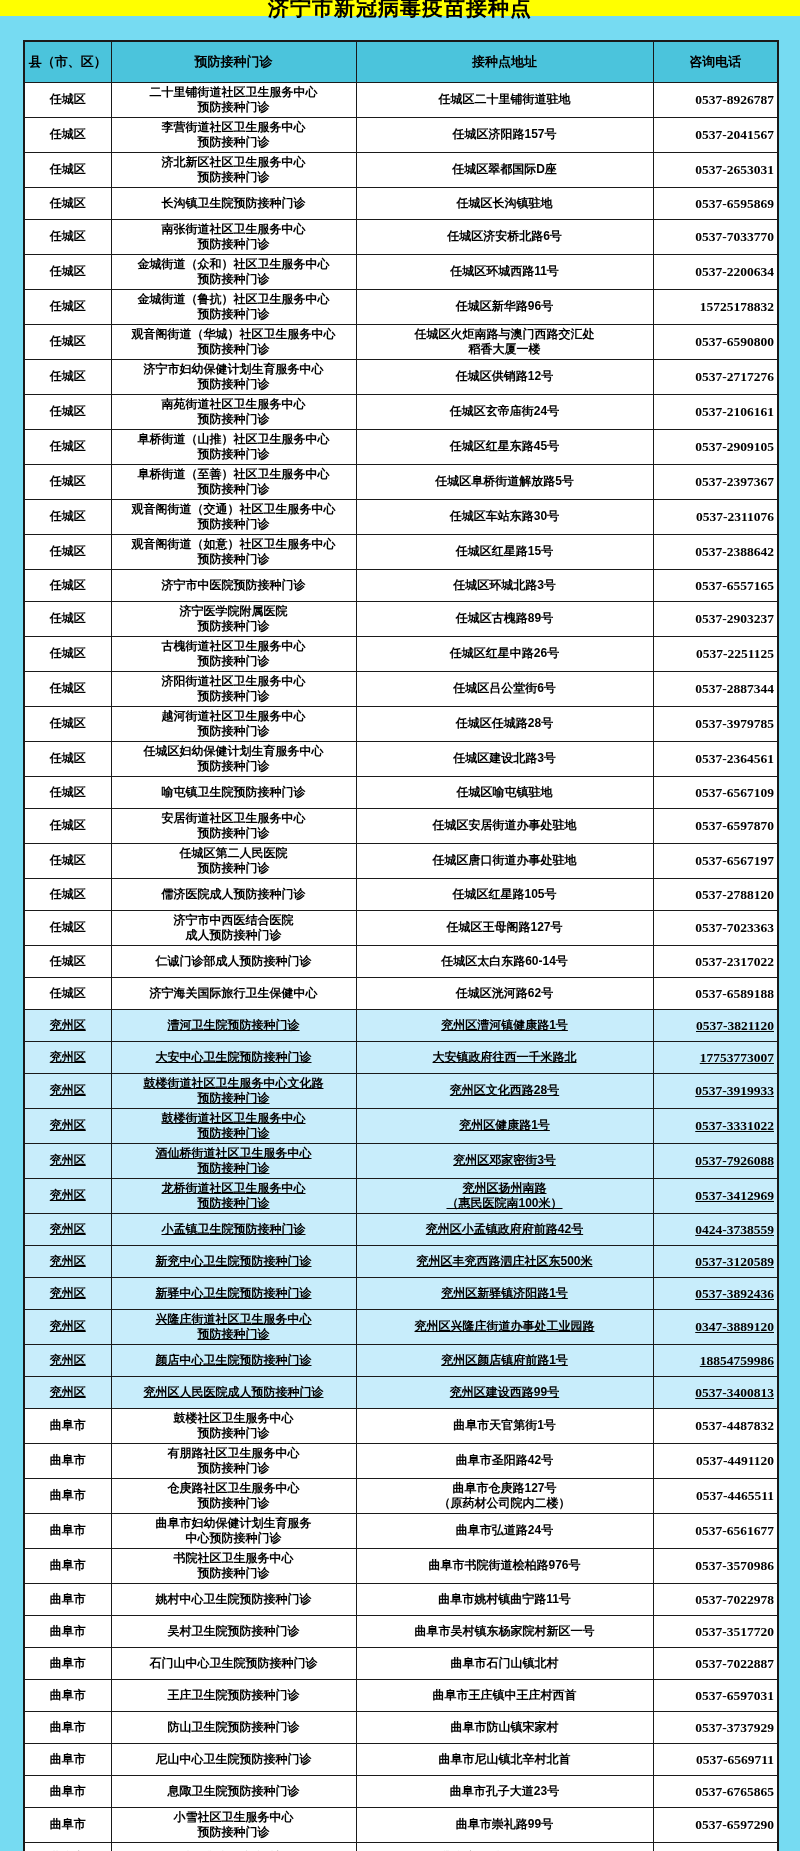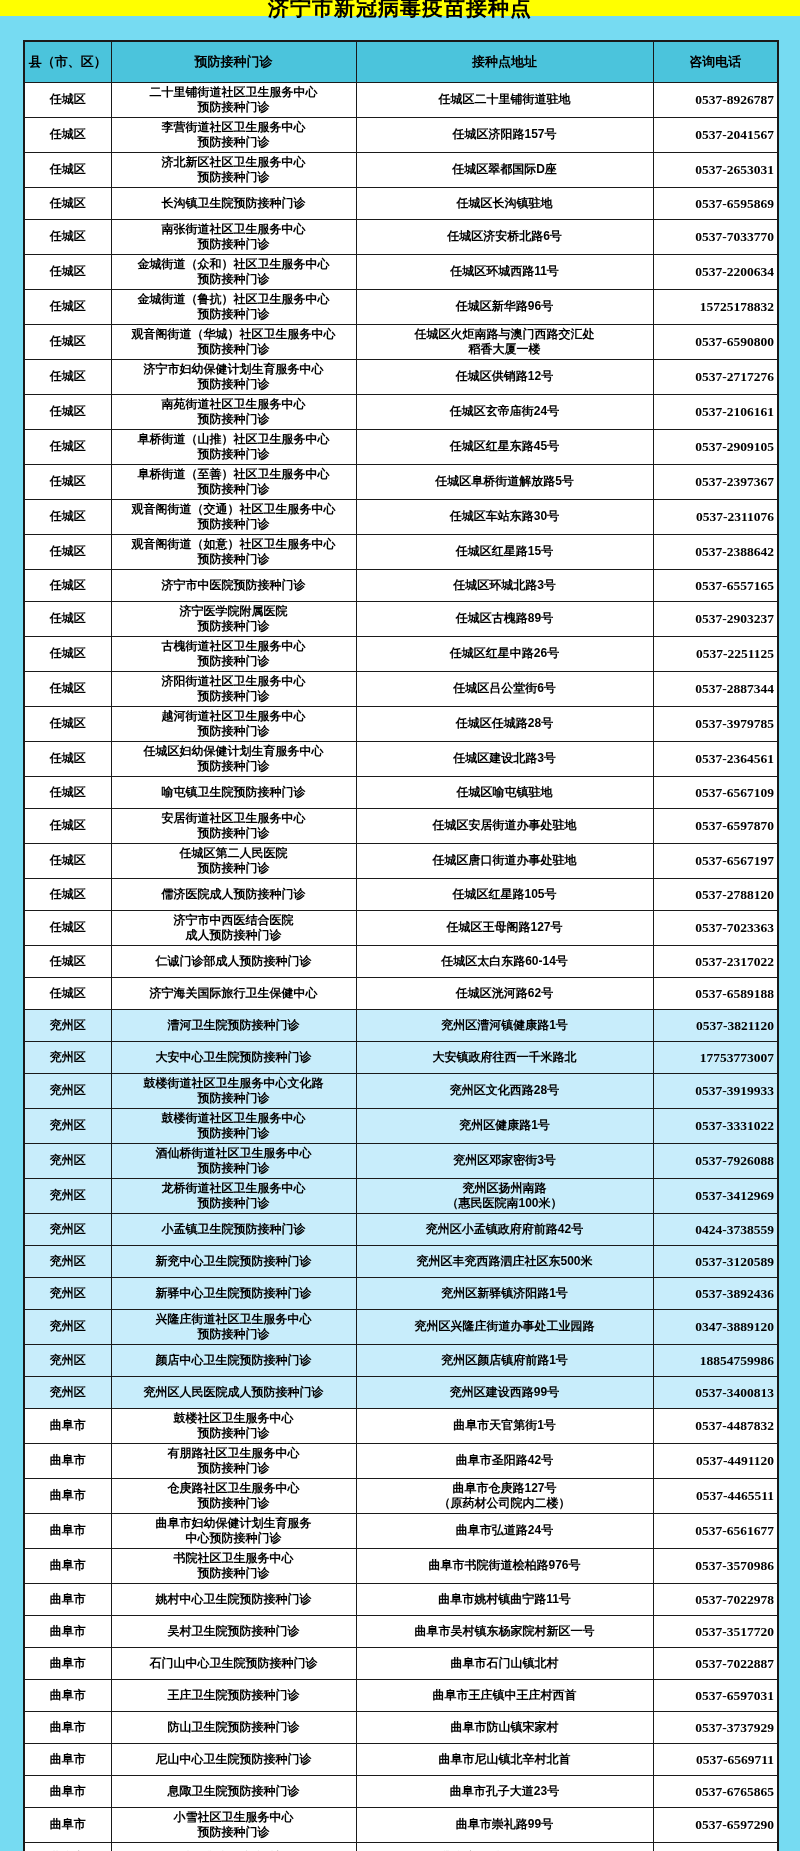--- a/index.html
+++ b/index.html
@@ -45,21 +45,21 @@
     font-size:12px;line-height:15px;
     white-space:pre-line;
     overflow:hidden;
   }
   thead th{
     background:var(--header-bg);
     height:41px;font-size:13px;
   }
   tbody tr{height:32px;background:var(--row-bg);margin-top:31px;}
   tbody tr.hl{background:var(--highlight-bg);}
-  tbody tr.hl td{background:var(--highlight-bg);}
+  tbody tr.hl td{background:var(--highlight-bg);text-decoration:underline;}
   td.phone{
     font-family:"Liberation Serif","DejaVu Serif",serif;
     font-size:13.5px;letter-spacing:0;text-align:right;
   }
 </style>
 </head>
 <body>
 
 <div class="title-bar">
   <h1>济宁市新冠病毒疫苗接种点</h1>

